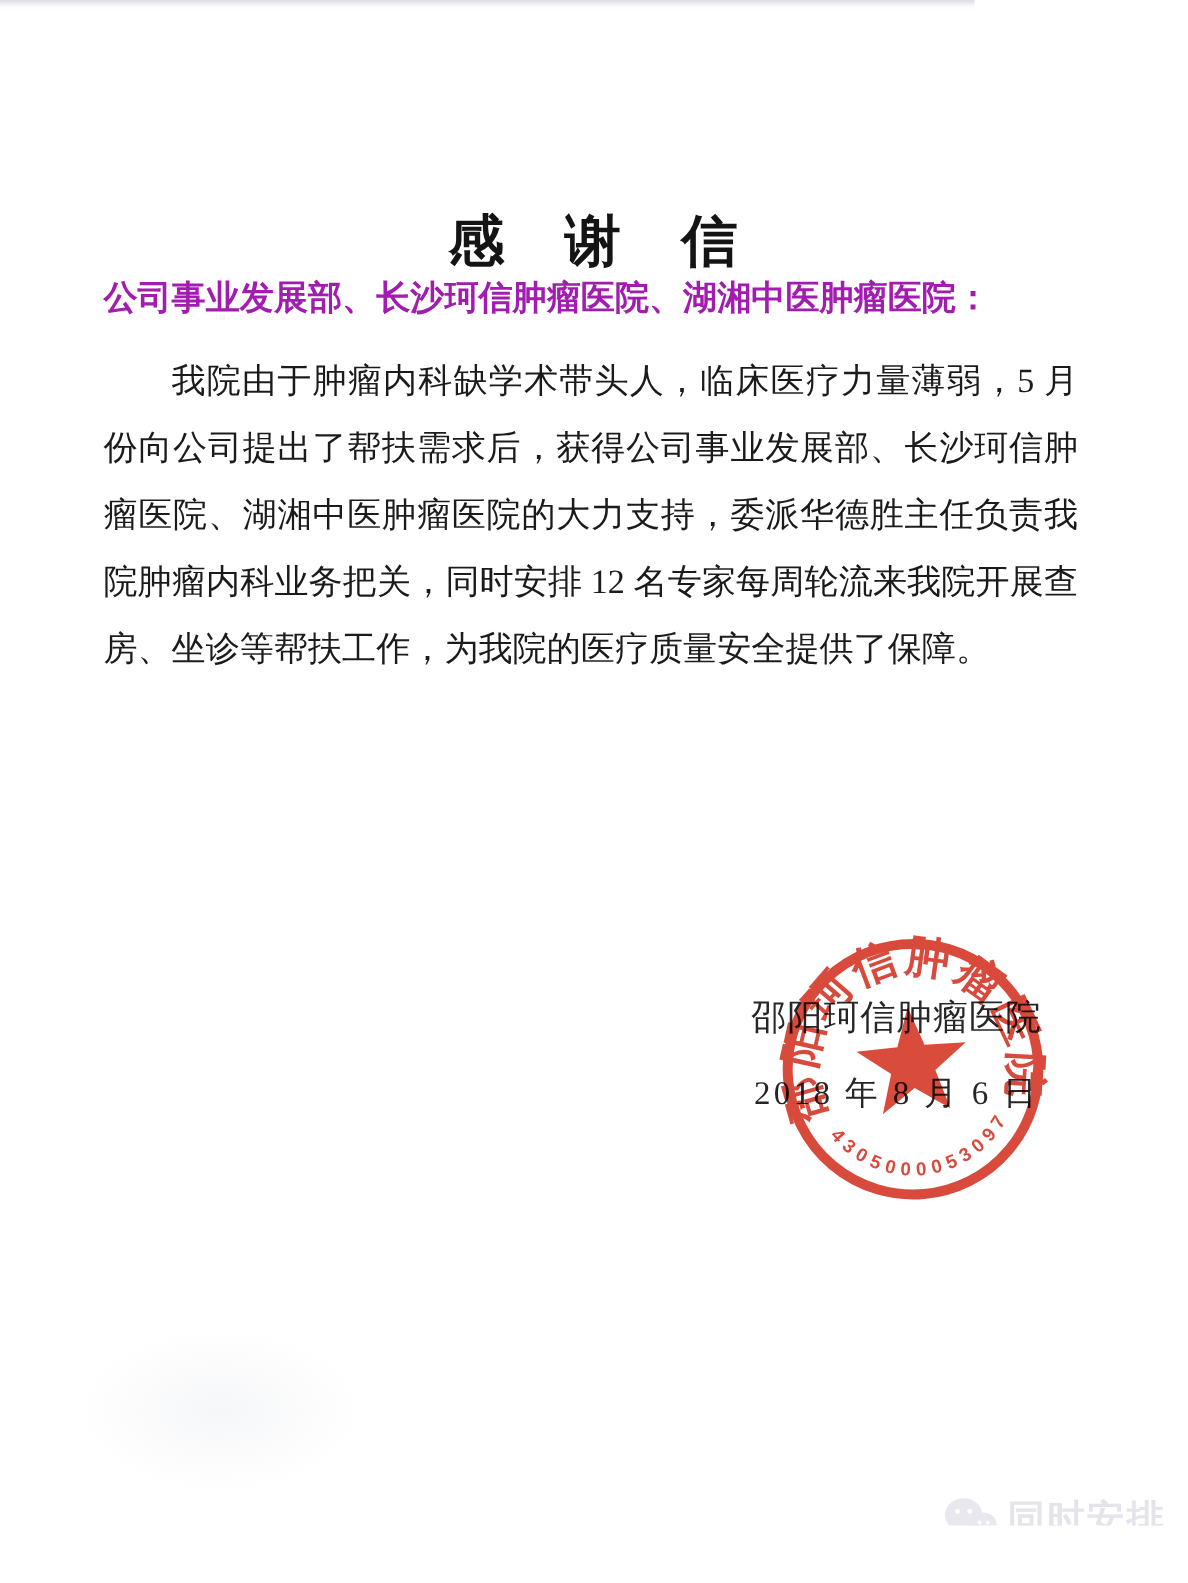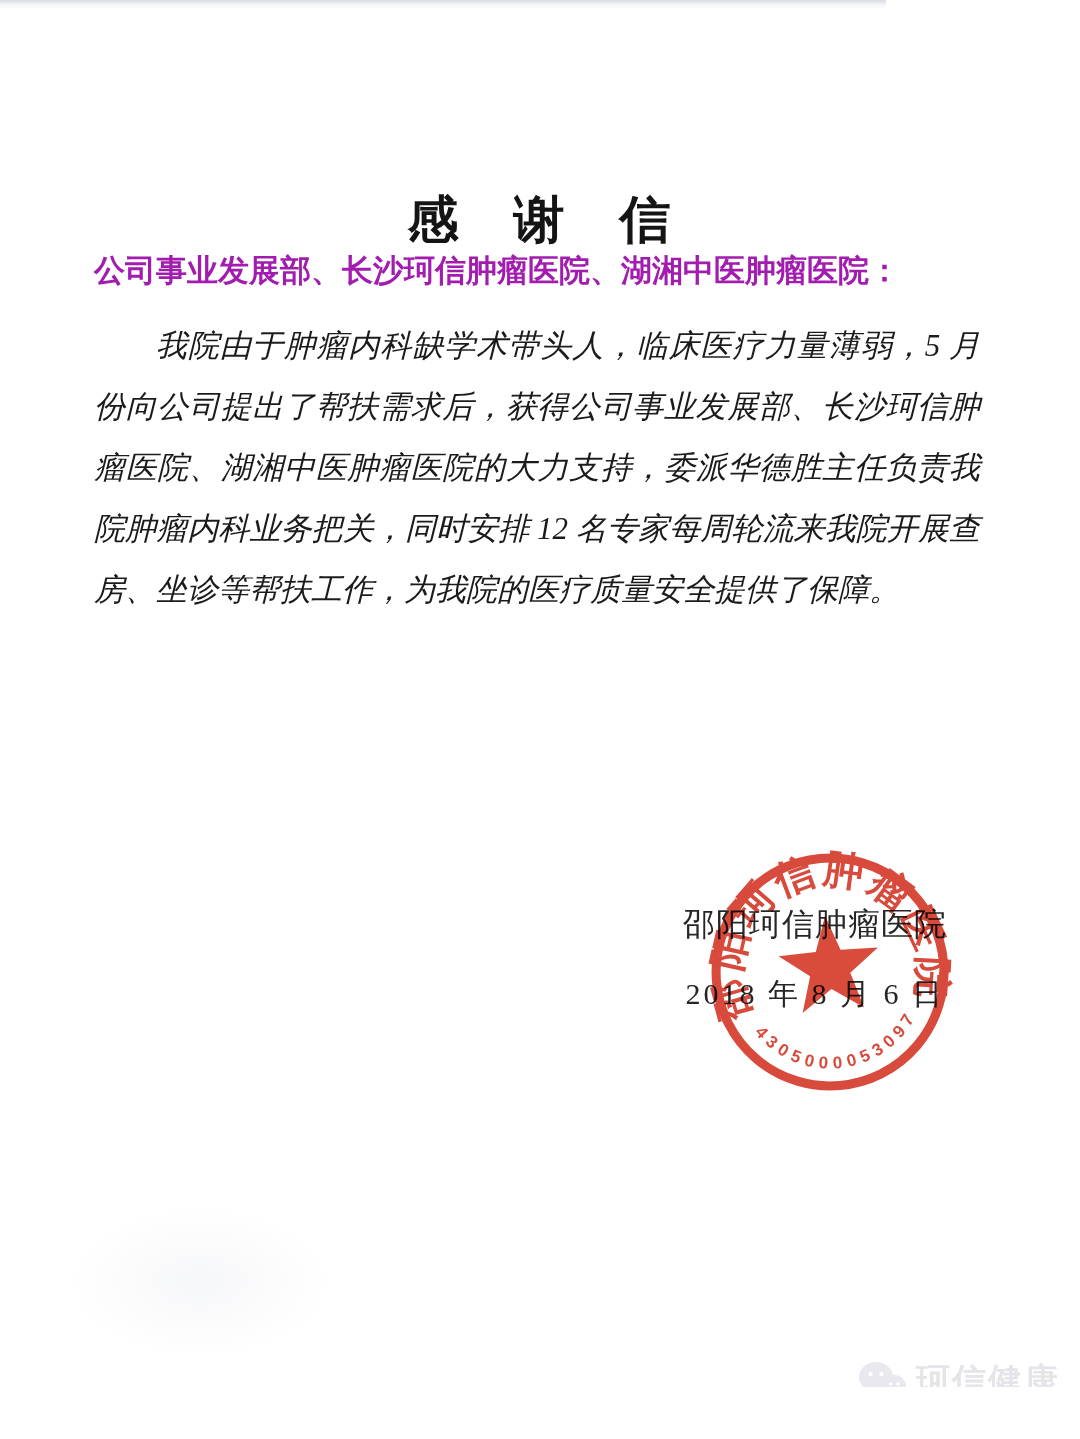--- a/index.html
+++ b/index.html
@@ -31,21 +31,21 @@
   .salutation{
     position:absolute;top:252px;left:94px;right:100px;
     font-size:31px;font-weight:700;line-height:1.2;color:#a21caf;
   }
   .para{
     position:absolute;left:94px;width:886px;
     font-size:31px;line-height:61px;
     text-align:justify;text-indent:2em;color:#1b1b1b;
     margin:0;
   }
-  .para-1{top:315px;font-style:italic;}
+  .para-1{top:315px;}
   .para-2{top:638px;}
   .sig-org{
     position:absolute;top:903px;right:133px;
     font-size:32px;color:#262626;letter-spacing:1px;
   }
   .sig-date{
     position:absolute;top:974px;right:135px;
     font-size:30px;color:#262626;letter-spacing:3px;
     font-family:"Liberation Serif","DejaVu Serif",serif;
   }
@@ -104,16 +104,16 @@
     <svg width="52" height="44" viewBox="0 0 52 44">
       <ellipse cx="20" cy="18" rx="17" ry="15" fill="#e8e8ee"></ellipse>
       <polygon points="8,28 4,38 16,31" fill="#e8e8ee"></polygon>
       <ellipse cx="38" cy="27" rx="12" ry="11" fill="#e8e8ee"></ellipse>
       <polygon points="45,34 50,42 41,37" fill="#e8e8ee"></polygon>
       <circle cx="14.5" cy="15" r="2.2" fill="#ffffff"></circle>
       <circle cx="25.5" cy="15" r="2.2" fill="#ffffff"></circle>
       <circle cx="34.5" cy="25" r="1.8" fill="#ffffff"></circle>
       <circle cx="42" cy="25" r="1.8" fill="#ffffff"></circle>
     </svg>
-    <span class="wm-text">珂信健康</span>
+    <span class="wm-text">同时安排</span>
   </div>
 
 </div>
 
 </body></html>

